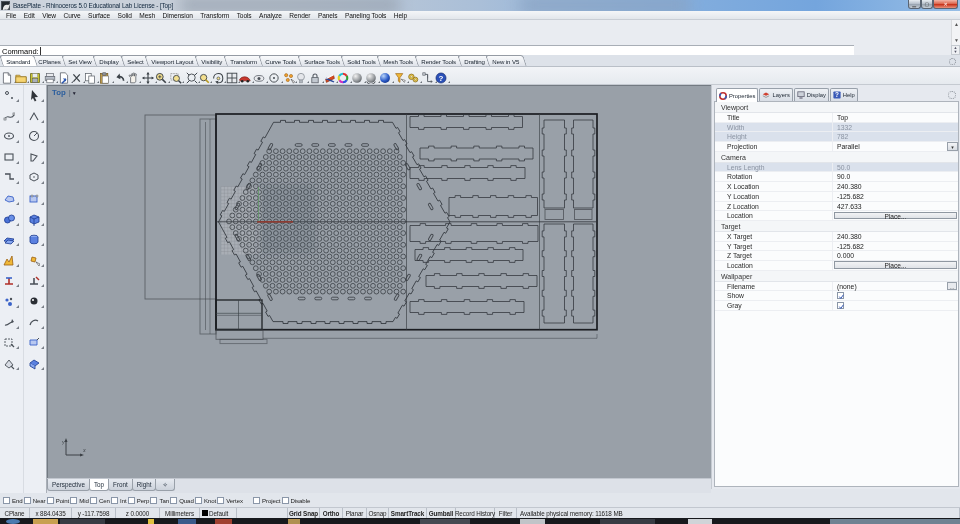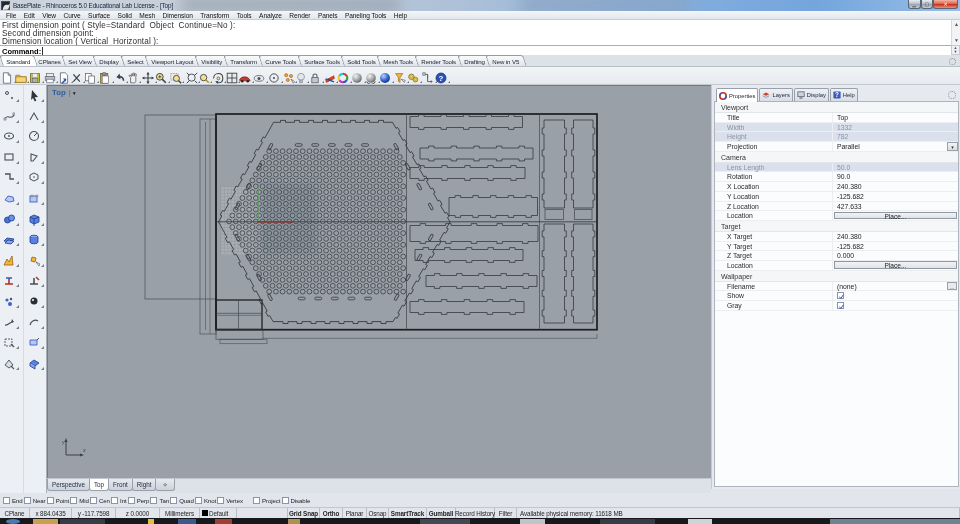--- a/index.html
+++ b/index.html
@@ -16,21 +16,21 @@
 .wb { width:12.5px; height:9px; border:1px solid #5a6472; border-top:none; border-radius:0 0 3px 3px;
   background:linear-gradient(180deg,#e8edf2,#b9c2cd 45%,#9aa5b1 55%,#c6cdd6); margin-left:0; display:flex;align-items:center;justify-content:center; font-size:5px; color:#333;}
 .wb.close { background:linear-gradient(180deg,#f2b5a8,#dd6951 45%,#c8331a 55%,#e8937e); width:25px; color:#fff;}
 
 #menu { position:absolute; left:0; top:11px; width:960px; height:9px; background:linear-gradient(180deg,#f4f6f8,#e2e6eb); border-bottom:1px solid #c9ced5; display:flex; align-items:center; padding-left:6px;}
 .mi { font-size:6.6px; color:#111; margin-right:7.5px; letter-spacing:-0.1px; }
 
 #cmdhist { position:absolute; left:0; top:20px; width:951px; height:25px; background:#fff; font-size:8.2px; color:#2e2e2e; padding:2px 0 0 2px; line-height:8px; letter-spacing:0.1px;}
 #cmdscroll { position:absolute; left:951px; top:20px; width:9px; height:25px; background:#f2f3f5; border-left:1px solid #d8dadd;}
 #cmdscroll .ar { position:absolute; left:1px; width:7px; height:7px; font-size:5px; color:#555; text-align:center; line-height:7px;}
-#cmdline { position:absolute; left:0; top:45px; width:951px; height:10px; background:#fff; border-top:1px solid #a8aeb6; font-size:7.5px; color:#000; padding:1px 0 0 2px; font-weight:bold;}
+#cmdline { position:absolute; left:0; top:45px; width:854px; height:10px; background:#fff; border-top:1px solid #a8aeb6; font-size:7.5px; color:#000; padding:1px 0 0 2px; font-weight:normal;}
 #cmdspin { position:absolute; left:951px; top:45px; width:9px; height:10px; background:#eef0f3; border:1px solid #c5cad0; font-size:4px; line-height:4px; text-align:center; color:#556;}
 
 #ctabs { position:absolute; left:0; top:55px; width:960px; height:12px; background:#dde2e9; border-bottom:1px solid #b9bfc7; display:flex; align-items:flex-end; padding-left:1px; }
 .ctab { height:11px; border:1px solid #959ba4; border-bottom:none; border-radius:3px 3px 0 0;
   background:linear-gradient(180deg,#fafbfc,#dfe3ea); margin-right:-3px; padding:0 5px 0 4px; display:flex; align-items:center;
   transform:skewX(18deg); }
 .ctab span { transform:skewX(-18deg); font-size:6.1px; color:#16202c; white-space:nowrap; letter-spacing:-0.1px;}
 .ctab.act { background:#fff; z-index:5;}
 
 #tbar { position:absolute; left:0; top:67px; width:960px; height:18px; background:linear-gradient(180deg,#f2f4f7,#e6eaef); border-bottom:1px solid #c5cad1;}
@@ -108,21 +108,20 @@
       <span class="mi">Mesh</span>
       <span class="mi">Dimension</span>
       <span class="mi">Transform</span>
       <span class="mi">Tools</span>
       <span class="mi">Analyze</span>
       <span class="mi">Render</span>
       <span class="mi">Panels</span>
       <span class="mi">Paneling Tools</span>
       <span class="mi">Help</span>
     </div>
-  <div id="cmdhist">First dimension point ( Style=Standard&nbsp; Object&nbsp; Continue=No ):<br>Second dimension point:<br>Dimension location ( Vertical&nbsp; Horizontal ):</div>
   <div id="cmdscroll">
       <div class="ar" style="top:1px">▲</div>
       <div class="ar" style="bottom:1px">▼</div>
     </div>
   <div id="cmdline">Command:<span style="font-weight:normal;border-left:1px solid #333;margin-left:1px"></span></div>
   <div id="cmdspin">▲<br>▼</div>
   <div id="ctabs">
       <div style="position:absolute;right:4px;top:3px;width:7px;height:7px;border:1.5px dotted #8a9098;border-radius:50%"></div>
       <div class="ctab act">
         <span>Standard</span>

